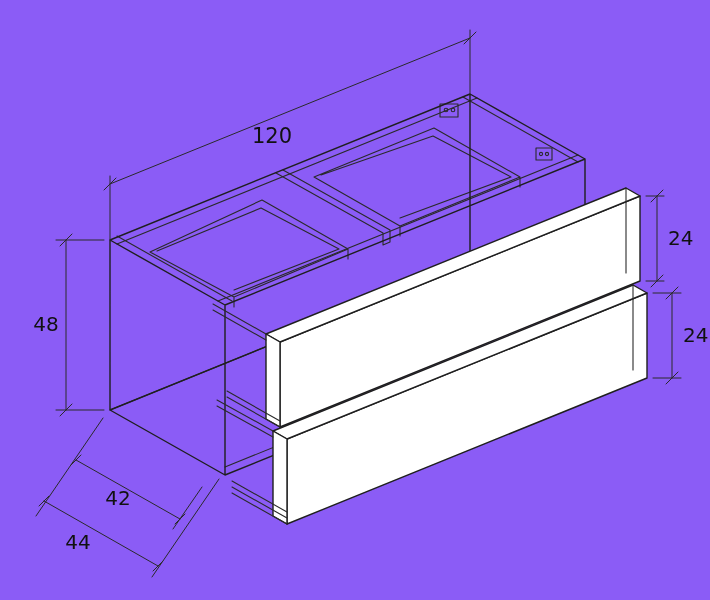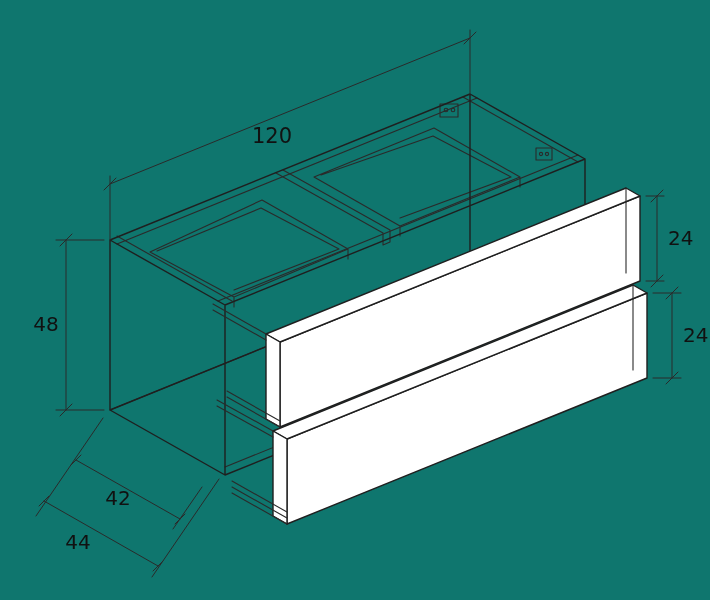--- a/index.html
+++ b/index.html
@@ -1,16 +1,16 @@
 <!DOCTYPE html>
 <html><head>
 <meta charset="utf-8">
 <style>
   html,body{margin:0;padding:0;background:#ffffff;}
-  .frame{position:relative;width:710px;height:600px;background:#0f766e;overflow:hidden;
+  .frame{position:relative;width:710px;height:600px;background:#8b5cf6;overflow:hidden;
          font-family:"DejaVu Sans",sans-serif;}
   svg{display:block;}
   .edge{stroke:#1f1f1f;stroke-width:1.4;fill:none;stroke-linecap:round;stroke-linejoin:round;}
   .thin{stroke:#2a2a2a;stroke-width:1.1;fill:none;stroke-linecap:round;stroke-linejoin:round;}
   .face{fill:#ffffff;stroke:#1f1f1f;stroke-width:1.4;stroke-linejoin:round;}
   .dim{stroke:#2a2a2a;stroke-width:1;fill:none;stroke-linecap:round;}
   .dim-label{font-family:"DejaVu Sans",sans-serif;font-size:20px;fill:#111111;}
   .dim-label.big{font-size:21px;}
 </style>
 </head>

